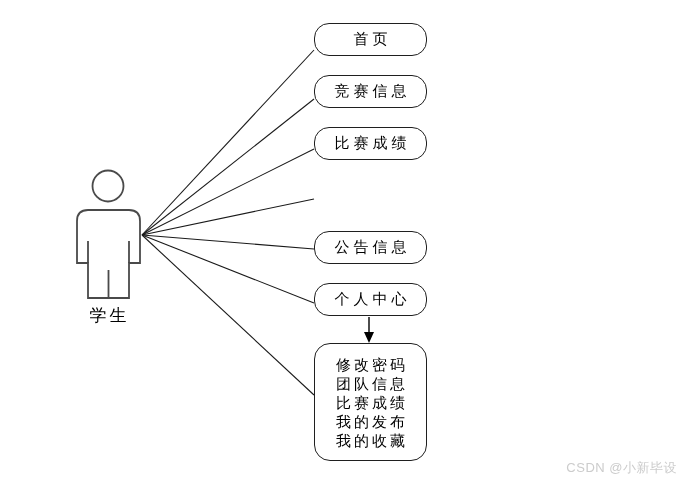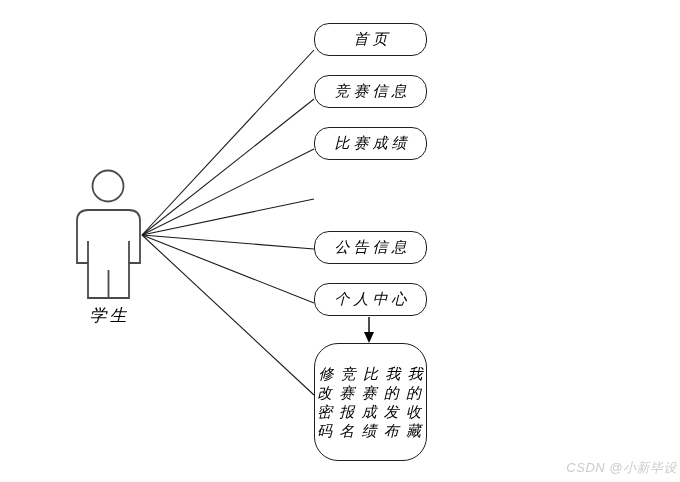--- a/index.html
+++ b/index.html
@@ -9,21 +9,20 @@
     width: 680px;
     height: 482px;
     font-family: "Liberation Sans", "DejaVu Sans", sans-serif;
     overflow: hidden;
   }
   .stage {
     position: relative;
     width: 680px;
     height: 482px;
     background: #ffffff;
-    font-style: italic;
   }
   .stage svg {
     position: absolute;
     left: 0;
     top: 0;
   }
   .uc-box {
     position: absolute;
     left: 314px;
     width: 113px;
@@ -47,24 +46,24 @@
   .uc-5 { top: 231px; }
   .uc-6 { top: 283px; }
   .menu-box {
     position: absolute;
     left: 314px;
     top: 343px;
     width: 113px;
     height: 118px;
     box-sizing: border-box;
     border: 1.6px solid #1f1f1f;
-    border-radius: 24px;
+    border-radius: 16px;
     background: #ffffff;
     display: flex;
-    flex-direction: row;
+    flex-direction: column;
     align-items: center;
     justify-content: center;
     padding: 2px 0;
   }
   .menu-box span {
     display: block;
     font-size: 15px;
     line-height: 19px;
     letter-spacing: 3px;
     text-indent: 3px;
@@ -133,21 +132,21 @@
   </div>
   <div class="uc-box uc-5">
     <span>公告信息</span>
   </div>
   <div class="uc-box uc-6">
     <span>个人中心</span>
   </div>
 
   <div class="menu-box">
     <span>修改密码</span>
-    <span>竞赛报名</span>
+    <span>团队信息</span>
     <span>比赛成绩</span>
     <span>我的发布</span>
     <span>我的收藏</span>
   </div>
 
   <div class="actor-label">学生</div>
 
   <div class="watermark">CSDN @小新毕设</div>
 
 </div>

